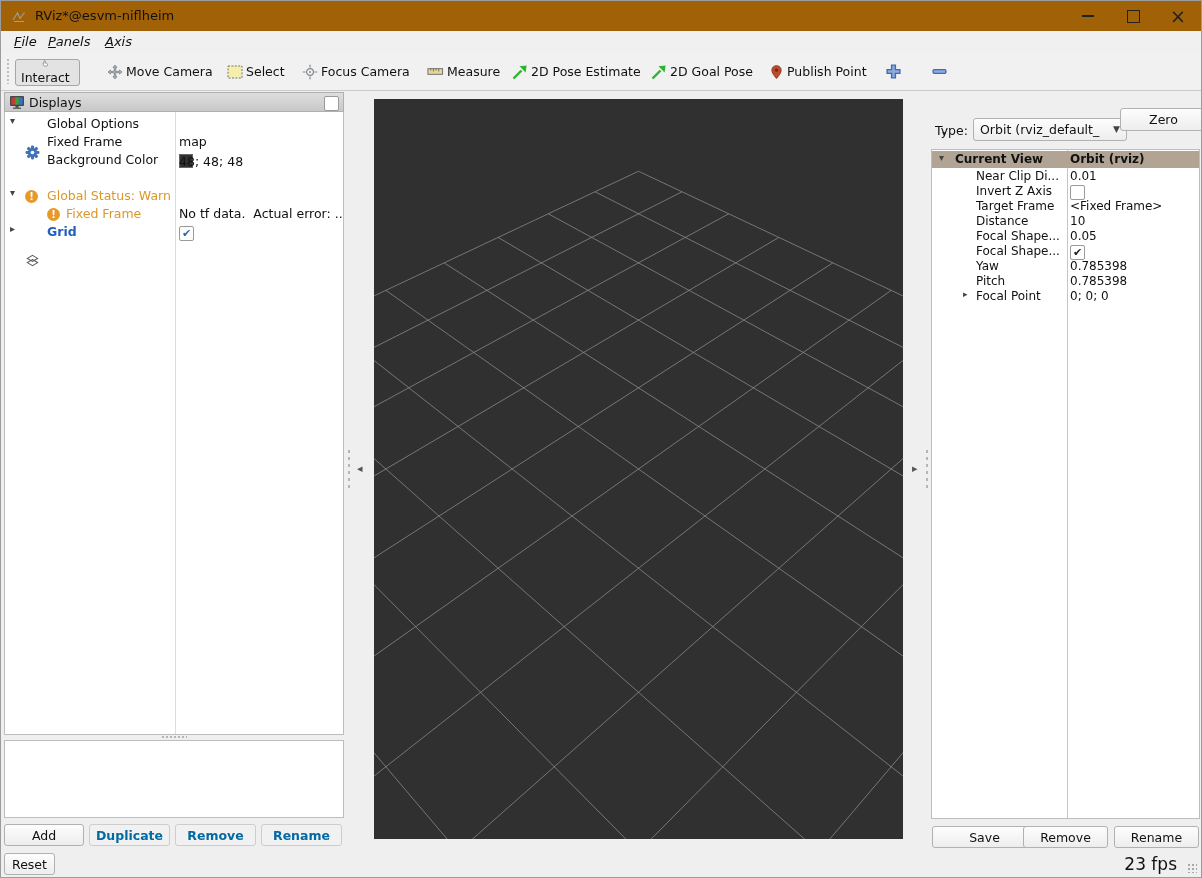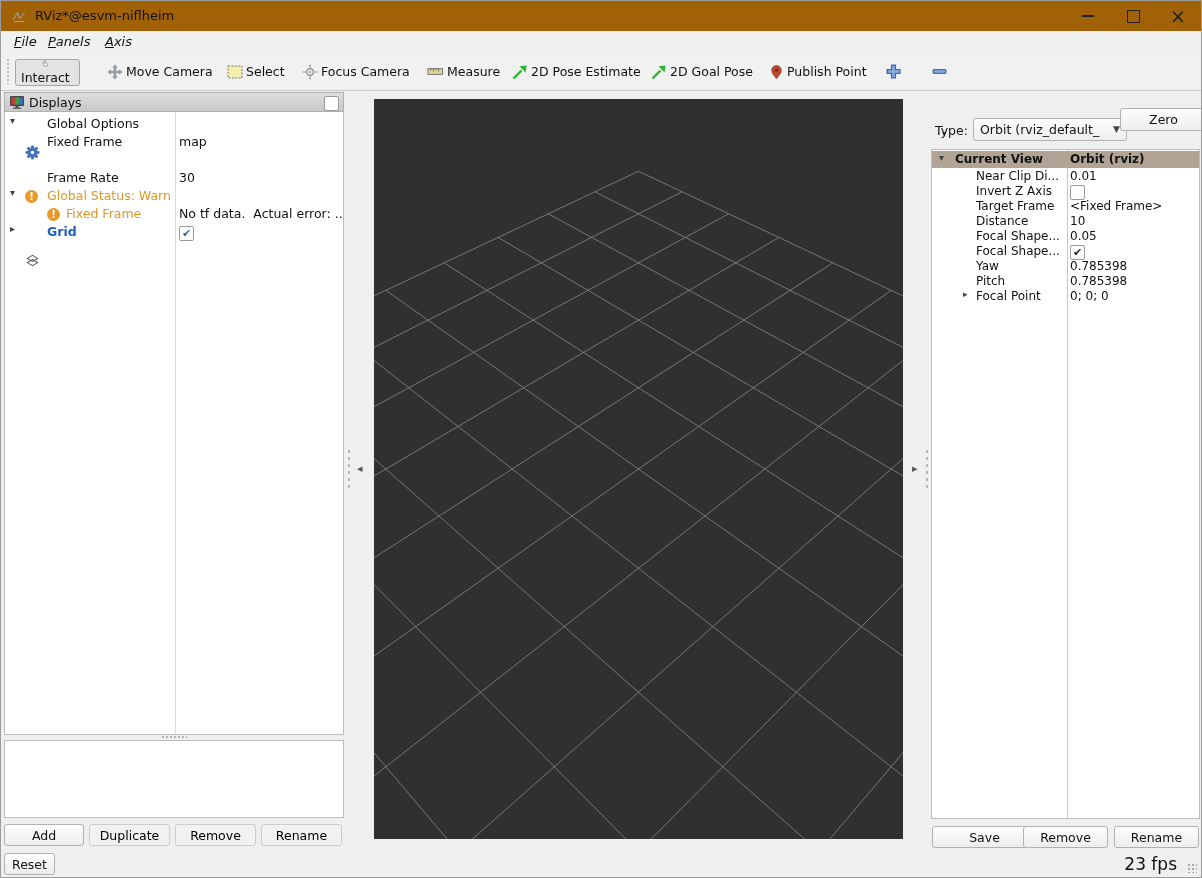--- a/index.html
+++ b/index.html
@@ -35,21 +35,21 @@
   .warn-text{color:#dd9728;}
   .display-name{color:#1f5fc2;font-weight:bold;}
   .warn-badge{display:inline-block;width:13px;height:13px;border-radius:50%;background:#e89a28;color:#fff;font-weight:bold;font-size:10px;text-align:center;line-height:13px;}
   .checkbox{width:13px;height:13px;background:#fff;border:1px solid #9a9a9a;border-radius:2px;display:inline-flex;align-items:center;justify-content:center;font-size:11px;line-height:11px;}
   .swatch{display:inline-block;width:12px;height:12px;border:1px solid #666;vertical-align:-2px;margin-right:4px;}
   .desc-box{position:absolute;left:3px;top:739px;width:340px;height:78px;background:#fff;border:1px solid #bdbdbd;box-sizing:border-box;}
   .hsplit-dots{position:absolute;left:160px;top:734px;width:26px;height:4px;
     background-image:radial-gradient(#b5b5b5 0.8px, transparent 1px);background-size:4px 4px;}
   
   .btn{position:absolute;height:22px;background:linear-gradient(#fdfdfd,#ededed);border:1px solid #b1b1b1;border-radius:3px;font-size:12.5px;color:#111;display:flex;align-items:center;justify-content:center;box-sizing:border-box;}
-  .btn.disabled{color:#000000;background:#f1f1f1;border-color:#cdcdcd;}
+  .btn.disabled{color:#0369a1;background:#f1f1f1;border-color:#cdcdcd;font-weight:bold;}
   
   .viewport{position:absolute;left:373px;top:98px;width:529px;height:740px;}
   .collapse-arrow{position:absolute;font-size:11px;color:#555;}
   .vsplit-dots{position:absolute;width:4px;height:44px;
     background-image:radial-gradient(#b5b5b5 0.8px, transparent 1px);background-size:4px 7px;}
   
   .right-panel{position:absolute;left:930px;top:91px;width:269px;height:727px;}
   .type-label{position:absolute;left:4px;top:31px;font-size:12.5px;color:#111;}
   .dropdown{position:absolute;left:42px;top:26px;width:154px;height:23px;background:linear-gradient(#fdfdfd,#ededed);border:1px solid #b1b1b1;border-radius:3px;box-sizing:border-box;font-size:12.5px;display:flex;align-items:center;padding-left:6px;color:#111;}
   .dd-arrow{position:absolute;right:6px;top:5px;font-size:9px;color:#444;}
@@ -200,25 +200,25 @@
           </svg>
         </span>
         <span class="tlabel">Global Options</span>
       </div>
 
       <div class="drow" style="top:20px">
         <span class="tlabel">Fixed Frame</span>
         <span class="tvalue">map</span>
       </div>
 
-
-      <div class="drow" style="top:56px">
-        <span class="tlabel">Frame Rate</span>
-        <span class="tvalue">30</span>
-      </div>
+      <div class="drow" style="top:38px">
+        <span class="tlabel">Background Color</span>
+        <span class="tvalue"><span class="swatch" style="background:#303030"></span><span>48; 48; 48</span></span>
+      </div>
+
 
       <div class="drow" style="top:74px">
         <span class="tarrow">▾</span>
         <span class="ticon" style="top:2px !important"><span class="warn-badge">!</span></span>
         <span class="tlabel warn-text">Global Status: Warn</span>
       </div>
 
       <div class="drow" style="top:92px">
         <span class="ticon" style="left:42px;top:2px !important"><span class="warn-badge">!</span></span>
         <span class="tlabel warn-text" style="left:61px">Fixed Frame</span>

